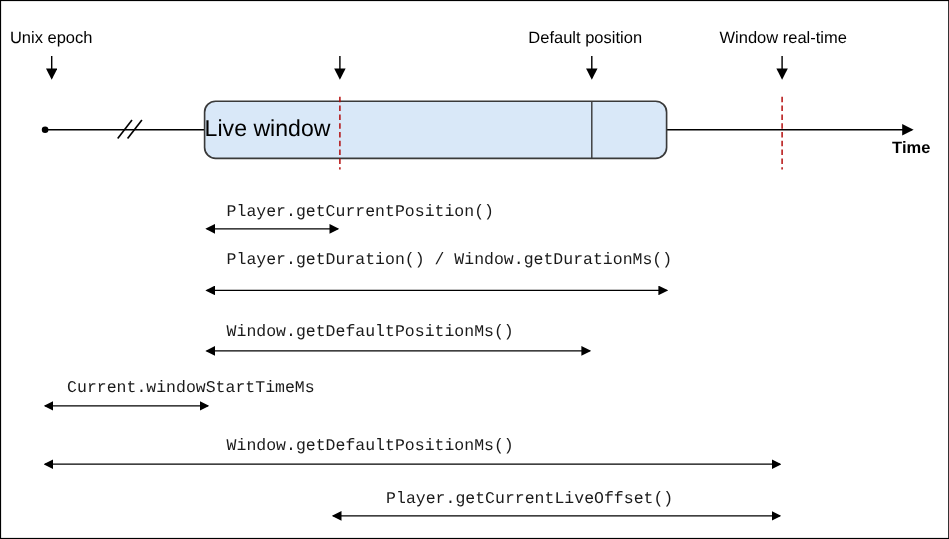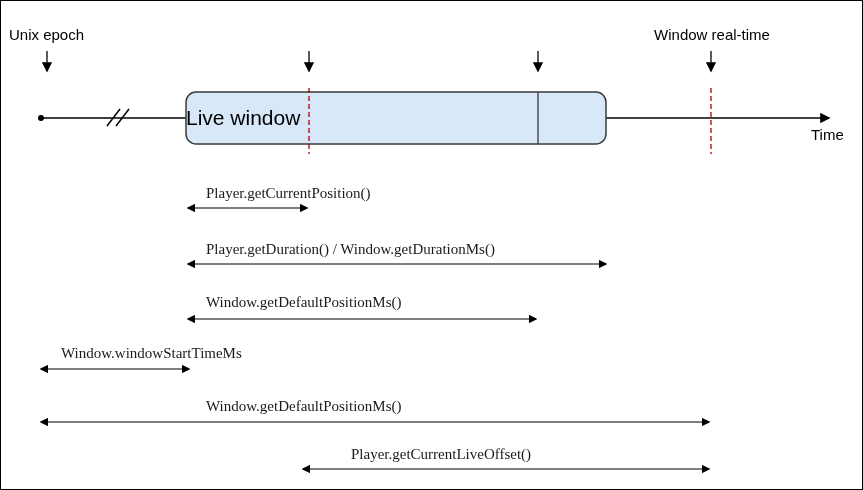--- a/index.html
+++ b/index.html
@@ -10,28 +10,28 @@
     border:1px solid #000;
     background:#ffffff;
     font-family:"Liberation Sans", sans-serif;
     overflow:hidden;
   }
   .bg-svg{position:absolute;left:0;top:0;}
   .lbl{position:absolute;white-space:nowrap;color:#000;}
   .top-lbl{font-size:15px;line-height:18px;}
   .centered{transform:translateX(-50%);}
   .mono-lbl{
-    font-family:Liberation Serif, serif;
+    font-family:Liberation Mono, monospace;
     font-size:15px;line-height:18px;color:#1a1a1a;
   }
   .window-lbl{
     position:absolute;left:185px;top:108px;width:503px;
     text-align:left;font-size:21px;line-height:18px;color:#000;
   }
-  .time-lbl{position:absolute;left:810px;top:125px;font-size:15px;color:#000;}
+  .time-lbl{position:absolute;left:810px;top:125px;font-size:15px;color:#000;font-weight:bold;}
 </style>
 </head>
 <body>
 
 <div class="canvas">
 
   <svg class="bg-svg" width="863" height="490" viewBox="0 0 863 490">
     <defs>
       <marker id="arrow" viewBox="0 0 10 10" refX="8.5" refY="5" markerWidth="8" markerHeight="8" orient="auto-start-reverse">
         <path d="M0,0 L10,5 L0,10 z" fill="#000"></path>
@@ -68,25 +68,26 @@
       <line x1="187" y1="207" x2="306" y2="207" marker-start="url(#arrow)" marker-end="url(#arrow)"></line>
       <line x1="187" y1="263" x2="605" y2="263" marker-start="url(#arrow)" marker-end="url(#arrow)"></line>
       <line x1="187" y1="318" x2="535" y2="318" marker-start="url(#arrow)" marker-end="url(#arrow)"></line>
       <line x1="40" y1="368" x2="188" y2="368" marker-start="url(#arrow)" marker-end="url(#arrow)"></line>
       <line x1="40" y1="421" x2="708" y2="421" marker-start="url(#arrow)" marker-end="url(#arrow)"></line>
       <line x1="302" y1="468" x2="708" y2="468" marker-start="url(#arrow)" marker-end="url(#arrow)"></line>
     </g>
   </svg>
 
   <div class="lbl top-lbl" style="left:8px;top:25px">Unix epoch</div>
+  <div class="lbl top-lbl centered" style="left:531px;top:25px">Default position</div>
   <div class="lbl top-lbl centered" style="left:711px;top:25px">Window real-time</div>
 
   <div class="window-lbl">Live window</div>
   <div class="time-lbl">Time</div>
 
   <div class="lbl mono-lbl" style="left:205px;top:183px">Player.getCurrentPosition()</div>
-  <div class="lbl mono-lbl" style="left:205px;top:239px">Player.getDuration() / Window.getDurationMs()</div>
+  <div class="lbl mono-lbl" style="left:205px;top:227px">Player.getDuration() / Window.getDurationMs()</div>
   <div class="lbl mono-lbl" style="left:205px;top:292px">Window.getDefaultPositionMs()</div>
-  <div class="lbl mono-lbl" style="left:60px;top:343px">Window.windowStartTimeMs</div>
+  <div class="lbl mono-lbl" style="left:60px;top:343px">Current.windowStartTimeMs</div>
   <div class="lbl mono-lbl" style="left:205px;top:396px">Window.getDefaultPositionMs()</div>
   <div class="lbl mono-lbl" style="left:350px;top:444px">Player.getCurrentLiveOffset()</div>
 
 </div>
 
 </body></html>

